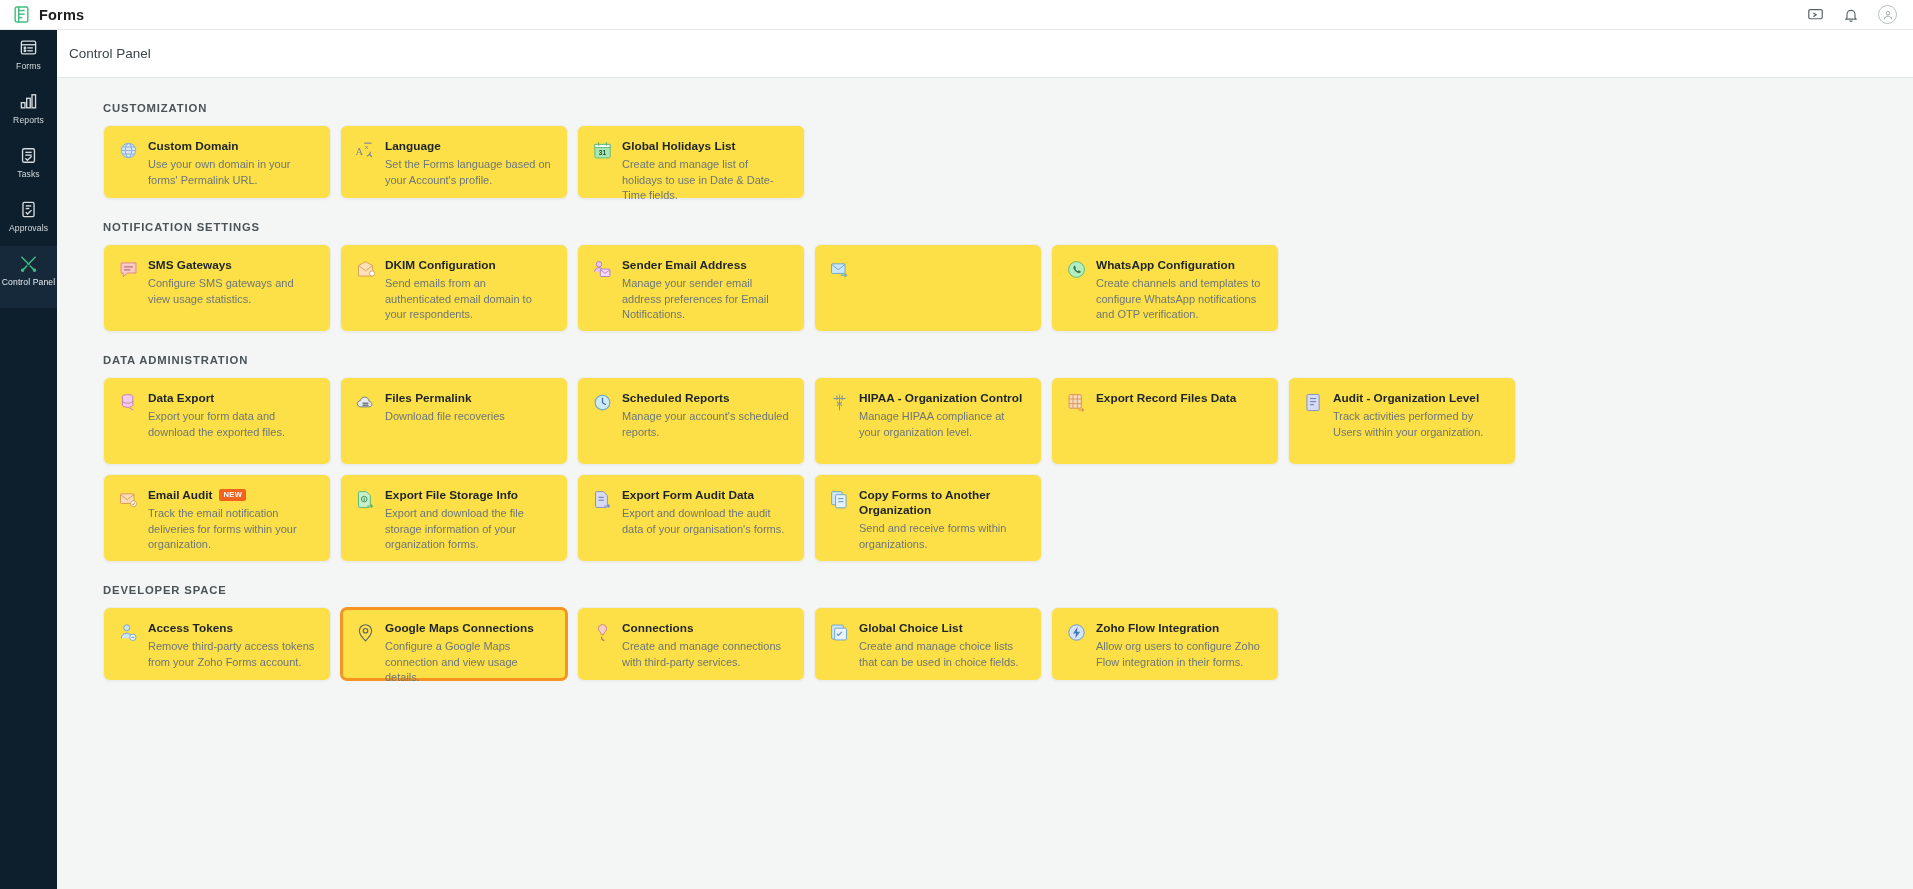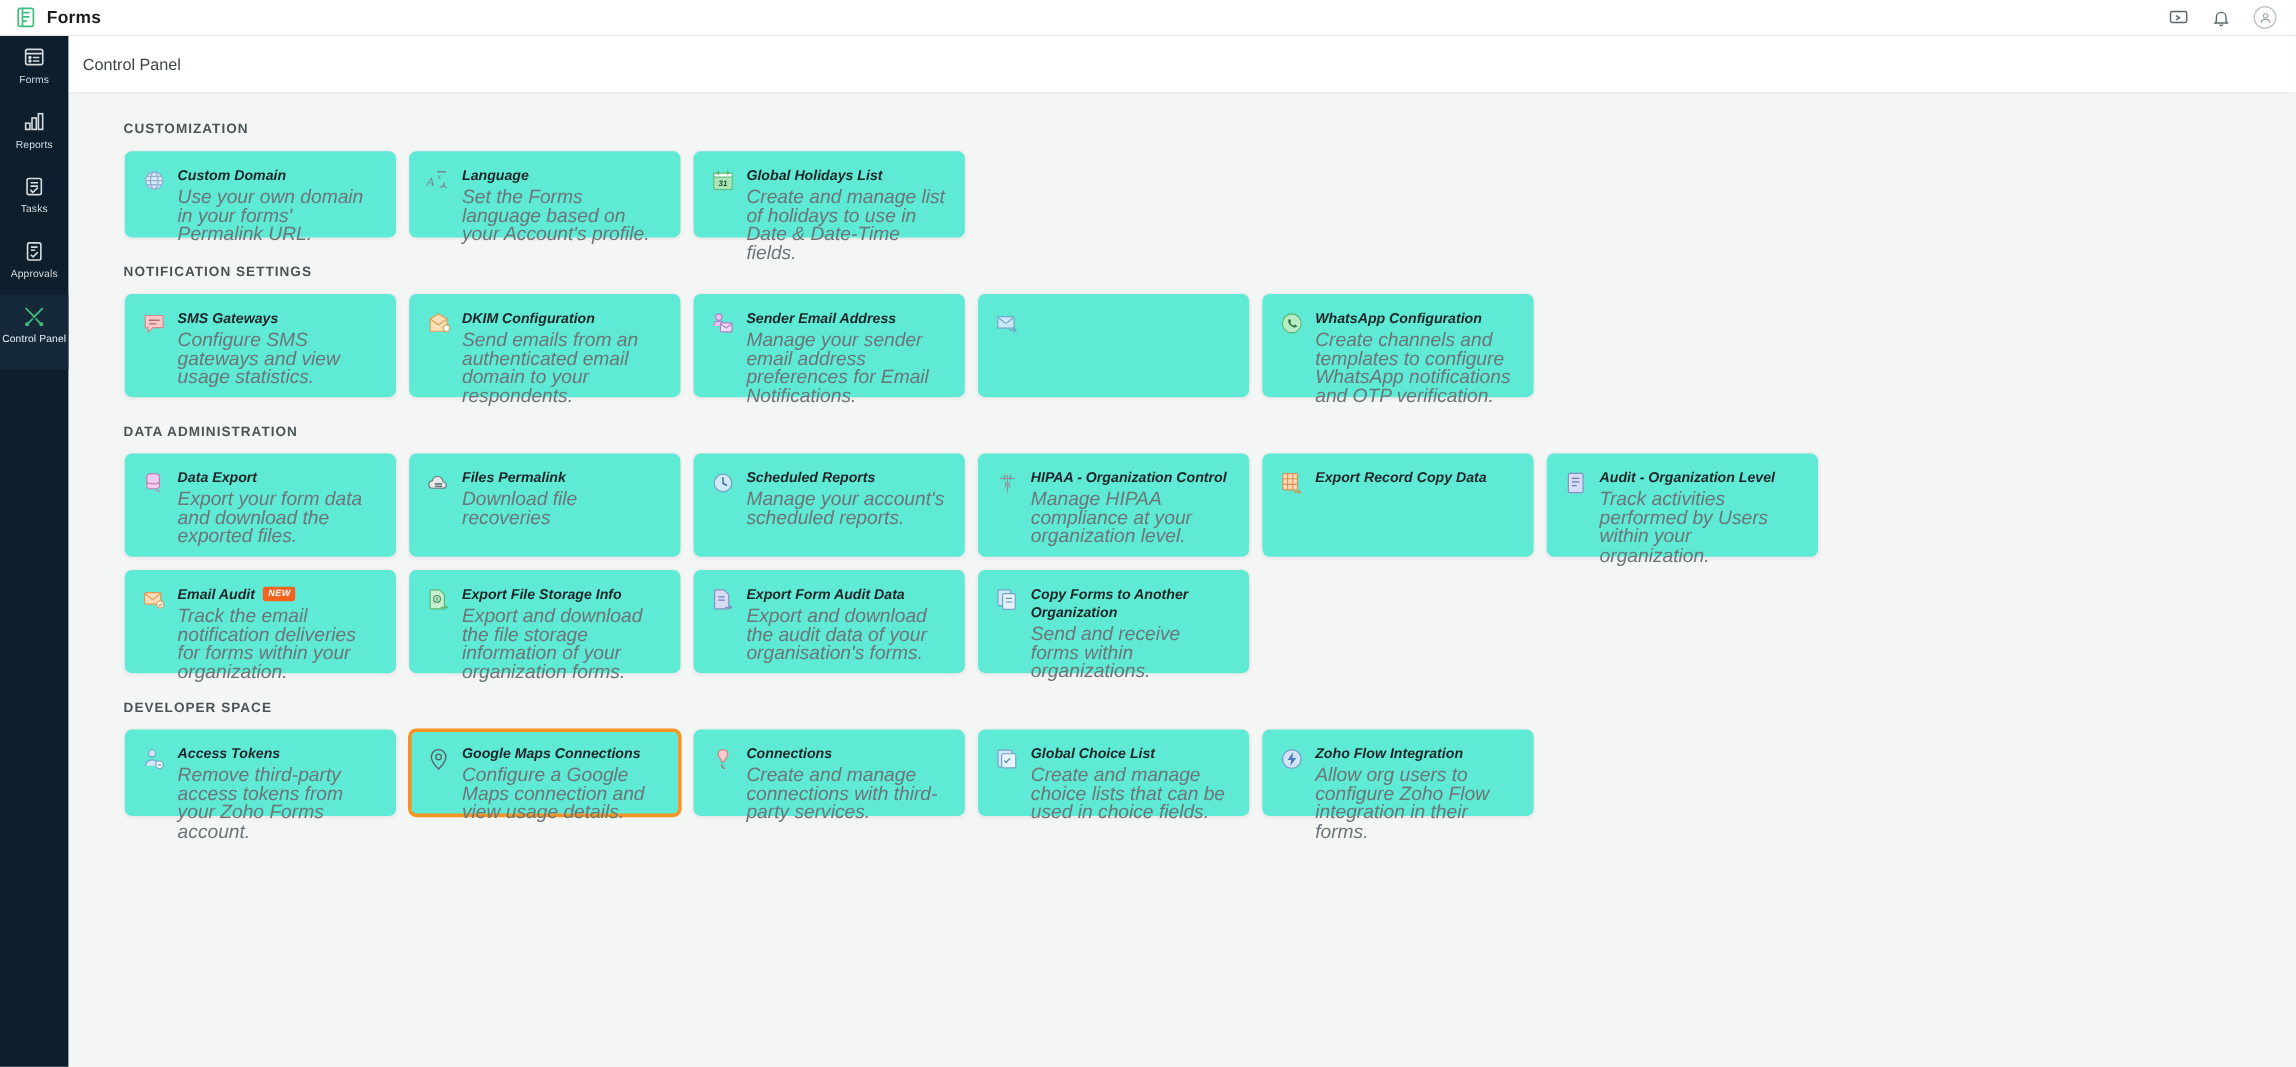--- a/index.html
+++ b/index.html
@@ -56,33 +56,32 @@
     background: #f4f6f6; overflow: hidden; padding: 0 0 0 33px;
   }
   .section { margin-top: 22px; }
   .section:first-child { margin-top: 24px; }
   .section-title {
     font-size: 11.3px; font-weight: bold; color: #4a5356;
     letter-spacing: .85px; margin-bottom: 11px;
   }
   .card-row { display: flex; flex-wrap: wrap; gap: 9px 9px; }
   .card {
-    width: 228px; background: #5eead4; border-radius: 7px;
+    width: 228px; background: #fde047; border-radius: 7px;
     border: 1px solid #ececec;
     box-shadow: 0 1px 2px rgba(20,30,40,.045);
     padding: 13px 14px 14px 13px;
     display: flex; gap: 9px; align-items: flex-start;
     cursor: pointer;
-    font-style: italic;
   }
   .card .c-icon { width: 22px; min-width: 22px; height: 22px; display: flex; align-items: flex-start; justify-content: center; margin-top: 1px; }
   .card .c-body { flex: 1; min-width: 0; }
   .c-title-line { display: flex; align-items: center; gap: 7px; flex-wrap: wrap; }
   .c-title { font-size: 11.8px; font-weight: bold; color: #1d2427; line-height: 15px; }
-  .c-desc { font-size: 16px; color: #6c7679; line-height: 15.5px; margin-top: 3px; }
+  .c-desc { font-size: 11px; color: #6c7679; line-height: 15.5px; margin-top: 3px; }
   .badge-new {
     display: inline-block; background: #f4631e; color: #fff;
     font-size: 7.6px; font-weight: bold; letter-spacing: .4px;
     border-radius: 2px; padding: 1.5px 4px 1.5px 4px; line-height: 9px;
     position: relative; top: -1px;
   }
   .card.highlighted {
     border: 3px solid #f79321; padding: 11px 12px 12px 11px;
     box-shadow: none;
   }
@@ -402,21 +401,21 @@
               <rect x="3.5" y="3" width="14" height="15.5" rx="1.3" fill="#fbd9bc" stroke="#d8924f" stroke-width="1.1"></rect>
               <line x1="8" y1="3" x2="8" y2="18.5" stroke="#d8924f" stroke-width="1"></line>
               <line x1="13" y1="3" x2="13" y2="18.5" stroke="#d8924f" stroke-width="1"></line>
               <line x1="3.5" y1="8" x2="17.5" y2="8" stroke="#d8924f" stroke-width="1"></line>
               <line x1="3.5" y1="13.3" x2="17.5" y2="13.3" stroke="#d8924f" stroke-width="1"></line>
               <path d="M14 20.5h6l-1.8-1.8M20 20.5l-1.8 1.8" fill="none" stroke="#d8924f" stroke-width="1.2"></path>
             </svg>
           </div>
           <div class="c-body">
             <div class="c-title-line">
-              <span class="c-title">Export Record Copy Data</span>
+              <span class="c-title">Export Record Files Data</span>
             </div>
           </div>
         </div>
         <div class="card">
           <div class="c-icon">
             <svg width="21" height="21" viewBox="0 0 24 24">
               <rect x="4.5" y="2.8" width="14" height="18.4" rx="1.4" fill="#d6dcf5" stroke="#8490c4" stroke-width="1.1"></rect>
               <line x1="8" y1="7.5" x2="15" y2="7.5" stroke="#6f7cb4" stroke-width="1.2"></line>
               <line x1="8" y1="11" x2="15" y2="11" stroke="#6f7cb4" stroke-width="1.2"></line>
               <line x1="8" y1="14.5" x2="12.5" y2="14.5" stroke="#6f7cb4" stroke-width="1.2"></line>

